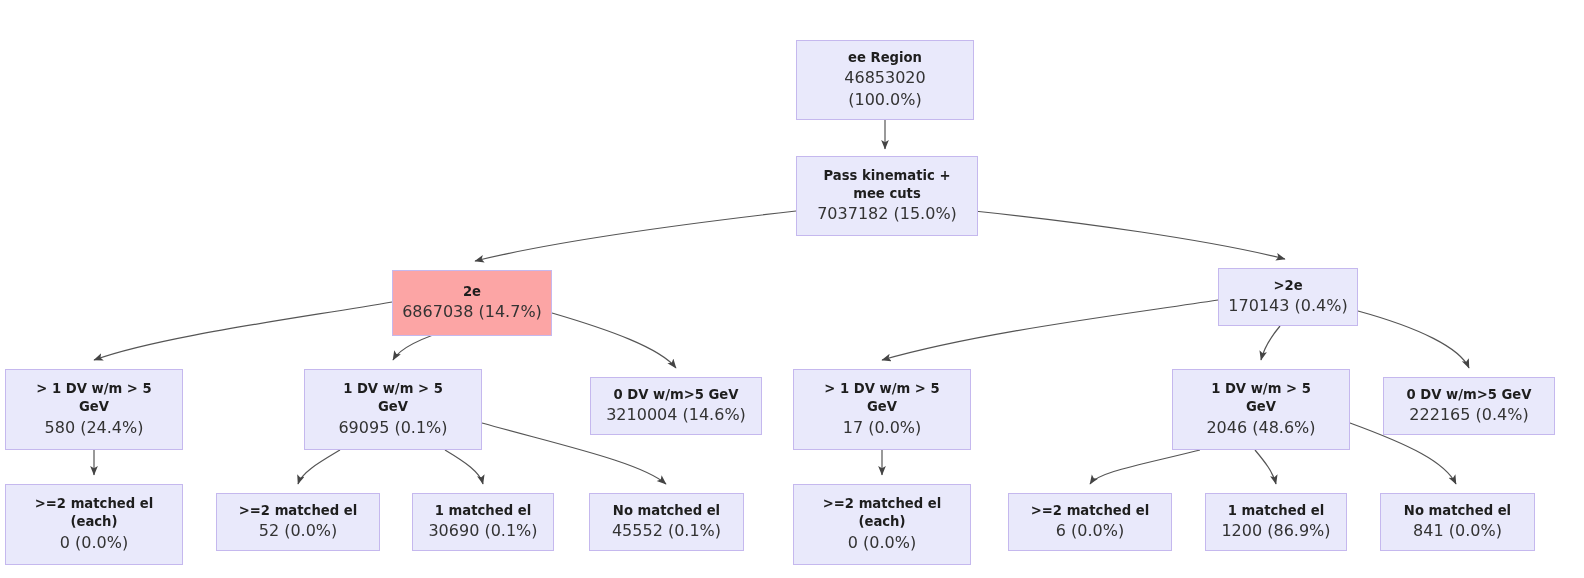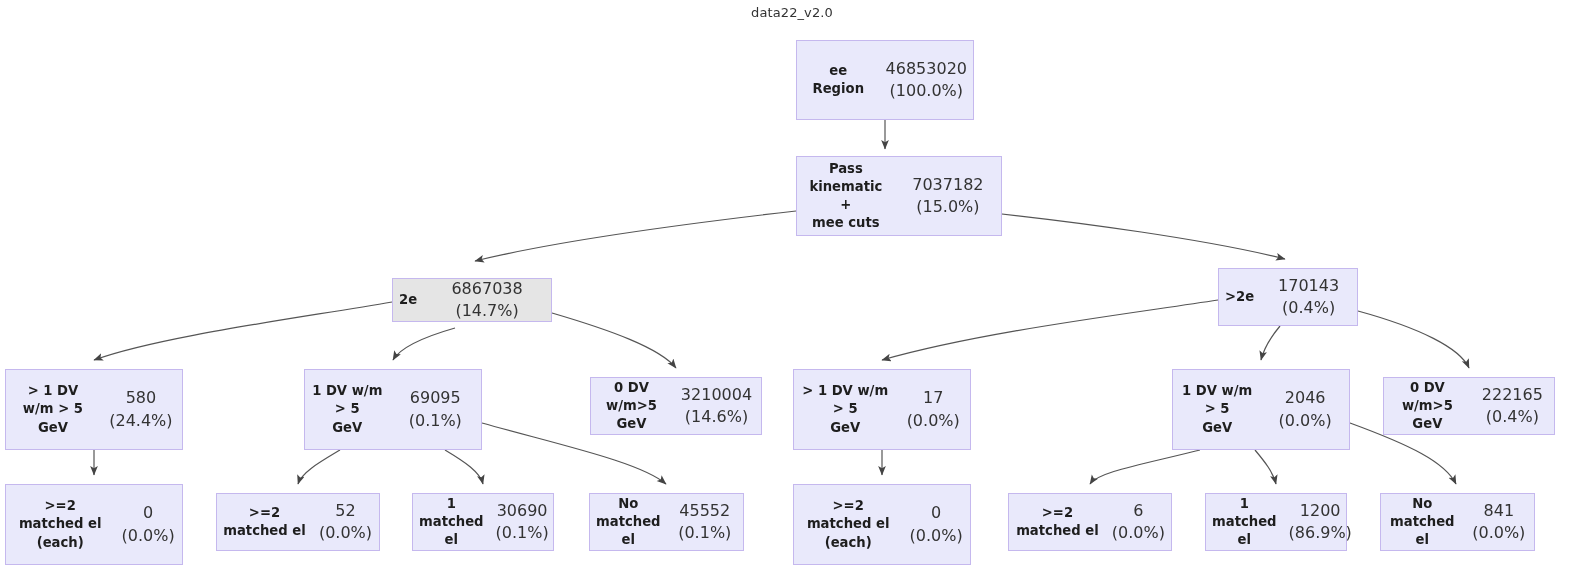--- a/index.html
+++ b/index.html
@@ -38,23 +38,23 @@
     color: #333333;
     letter-spacing: 0.1px;
     font-family: "DejaVu Sans", sans-serif;
   }
   .node {
     position: absolute;
     box-sizing: border-box;
     background: #e9e9fb;
     border: 1px solid #c5b8ee;
     display: flex;
-    flex-direction: row;
+    flex-direction: column;
     align-items: center;
-    justify-content: space-between;
+    justify-content: center;
     text-align: center;
     line-height: 1.38;
     color: #222222;
     font-family: "DejaVu Sans", sans-serif;
   }
   .node-label {
     font-size: 13.2px;
     font-weight: bold;
     color: #1e1e1e;
     padding: 0 6px;
@@ -66,21 +66,20 @@
     color: #333333;
     padding: 0 6px;
     white-space: pre-line;
   }
 </style>
 </head>
 <body>
 
 <div id="canvas">
 
-  <div class="graph-title">data22_v2.0</div>
 
   <svg id="edge-layer" viewBox="0 0 1584 578">
     <defs>
       <marker id="arrowhead" markerWidth="9" markerHeight="9" refX="7.5" refY="3.2" orient="auto" markerUnits="strokeWidth">
         <path d="M0,0 L8,3.2 L0,6.4 L1.8,3.2 z" fill="#444444"></path>
       </marker>
     </defs>
     <g id="edges-group">
         <path d="M885,120 L885,149" fill="none" stroke="#555555" stroke-width="1.2" marker-end="url(#arrowhead)"></path>
         <path d="M796,211 C700,222 560,240 475,261" fill="none" stroke="#555555" stroke-width="1.2" marker-end="url(#arrowhead)"></path>
@@ -101,26 +100,26 @@
         <path d="M1350,423 C1410,445 1445,462 1456,484" fill="none" stroke="#555555" stroke-width="1.2" marker-end="url(#arrowhead)"></path>
       </g>
   </svg>
 
   <div id="nodes-group">
       <div class="node" style="left: 796px; top: 40px; width: 178px; height: 80px; background: rgb(233, 233, 251); border-color: rgb(197, 184, 238);">
         <div class="node-label">ee Region</div>
         <div class="node-stat">46853020
 (100.0%)</div>
       </div>
-      <div class="node" style="left: 796px; top: 156px; width: 206px; height: 80px; background: rgb(233, 233, 251); border-color: rgb(197, 184, 238);">
+      <div class="node" style="left: 796px; top: 156px; width: 182px; height: 80px; background: rgb(233, 233, 251); border-color: rgb(197, 184, 238);">
         <div class="node-label">Pass kinematic +
 mee cuts</div>
         <div class="node-stat">7037182 (15.0%)</div>
       </div>
-      <div class="node" style="left: 392px; top: 270px; width: 160px; height: 44px; background: #e5e5e5; border-color: rgb(197, 184, 238); margin-top: 8px;">
+      <div class="node" style="left: 392px; top: 270px; width: 160px; height: 66px; background: #fca5a5; border-color: rgb(197, 184, 238);">
         <div class="node-label">2e</div>
         <div class="node-stat">6867038 (14.7%)</div>
       </div>
       <div class="node" style="left: 1218px; top: 268px; width: 140px; height: 58px; background: rgb(233, 233, 251); border-color: rgb(197, 184, 238);">
         <div class="node-label">&gt;2e</div>
         <div class="node-stat">170143 (0.4%)</div>
       </div>
       <div class="node" style="left: 5px; top: 369px; width: 178px; height: 81px; background: rgb(233, 233, 251); border-color: rgb(197, 184, 238);">
         <div class="node-label">&gt; 1 DV w/m &gt; 5
 GeV</div>
@@ -136,21 +135,21 @@
         <div class="node-stat">3210004 (14.6%)</div>
       </div>
       <div class="node" style="left: 793px; top: 369px; width: 178px; height: 81px; background: rgb(233, 233, 251); border-color: rgb(197, 184, 238);">
         <div class="node-label">&gt; 1 DV w/m &gt; 5
 GeV</div>
         <div class="node-stat">17 (0.0%)</div>
       </div>
       <div class="node" style="left: 1172px; top: 369px; width: 178px; height: 81px; background: rgb(233, 233, 251); border-color: rgb(197, 184, 238);">
         <div class="node-label">1 DV w/m &gt; 5
 GeV</div>
-        <div class="node-stat">2046 (0.0%)</div>
+        <div class="node-stat">2046 (48.6%)</div>
       </div>
       <div class="node" style="left: 1383px; top: 377px; width: 172px; height: 58px; background: rgb(233, 233, 251); border-color: rgb(197, 184, 238);">
         <div class="node-label">0 DV w/m&gt;5 GeV</div>
         <div class="node-stat">222165 (0.4%)</div>
       </div>
       <div class="node" style="left: 5px; top: 484px; width: 178px; height: 81px; background: rgb(233, 233, 251); border-color: rgb(197, 184, 238);">
         <div class="node-label">&gt;=2 matched el
 (each)</div>
         <div class="node-stat">0 (0.0%)</div>
       </div>

